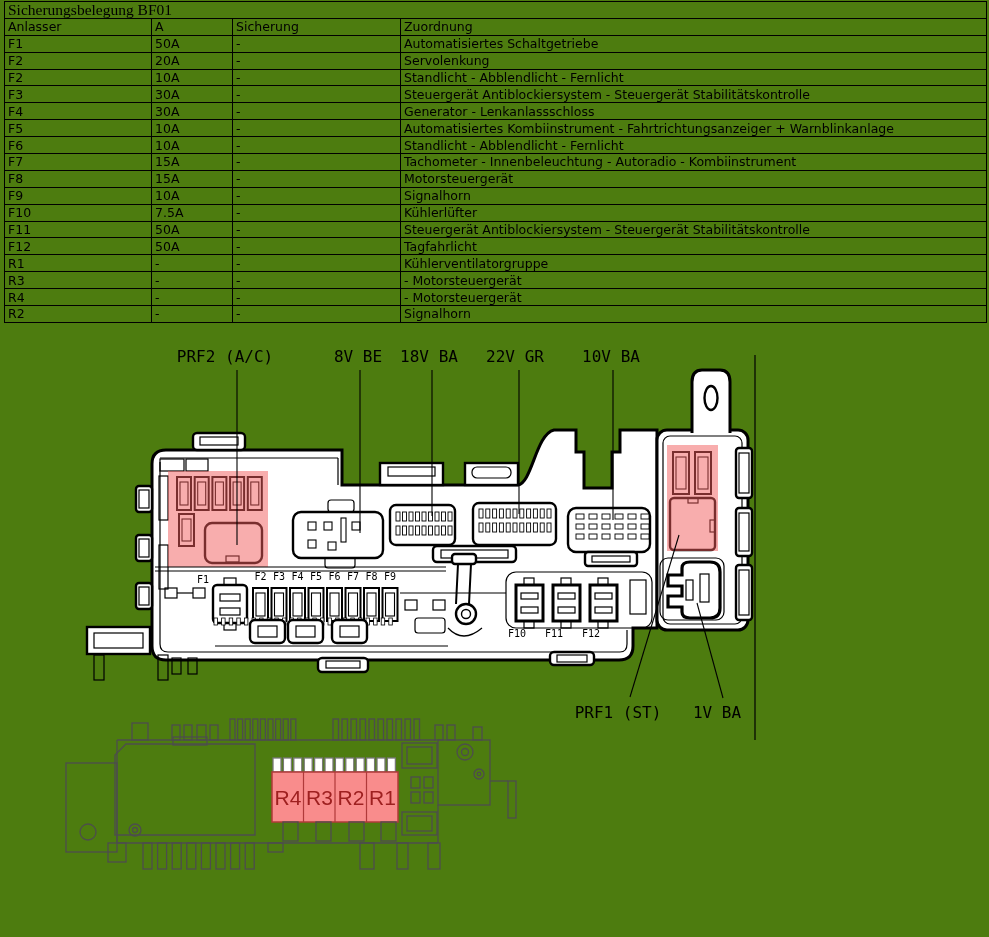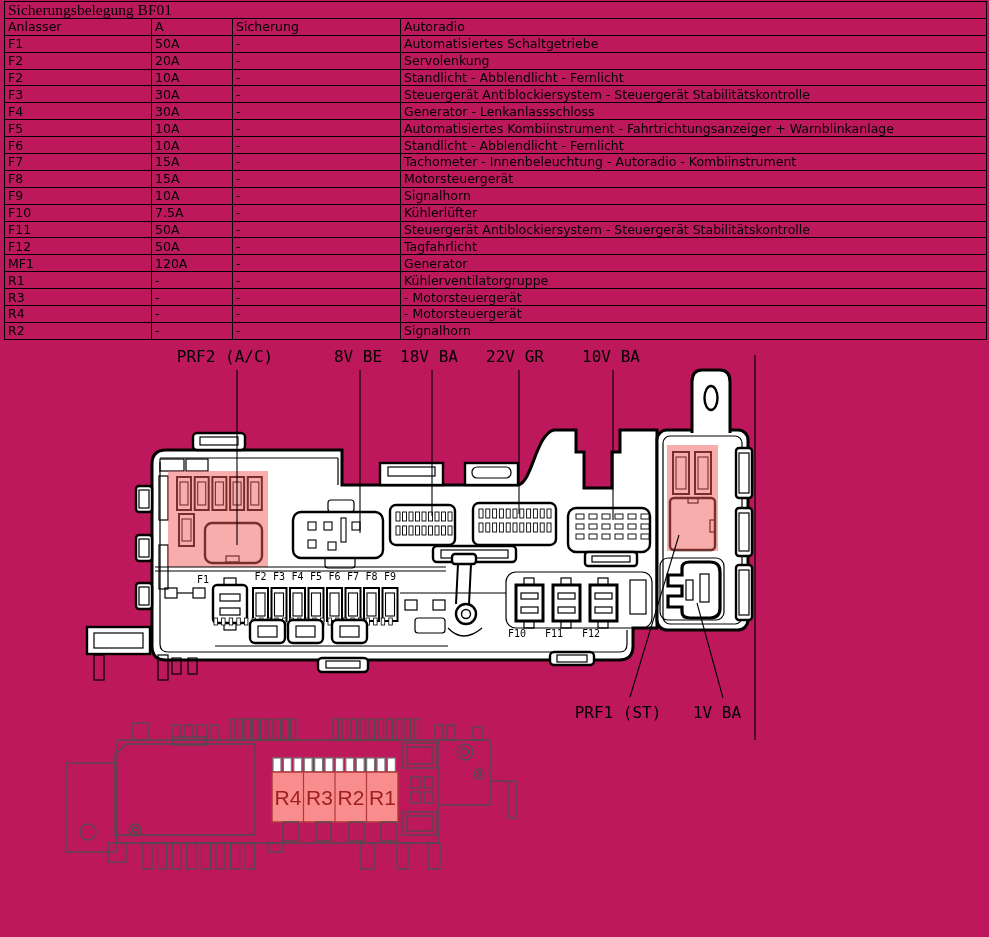--- a/index.html
+++ b/index.html
@@ -1,16 +1,16 @@
 <!DOCTYPE html>
 <html><head>
 <meta charset="utf-8">
 <style>
   html,body{margin:0;padding:0;background:#fff;}
-  .page{position:relative;width:989px;height:937px;background:#be185d;overflow:hidden;
+  .page{position:relative;width:989px;height:937px;background:#4d7c0f;overflow:hidden;
         font-family:"DejaVu Sans",sans-serif;color:#000;}
   
   table.fuse{position:absolute;left:4px;top:1px;width:983px;border-collapse:collapse;
              table-layout:fixed;font-size:12.5px;}
   table.fuse td{border:1px solid #000;height:15.9px;line-height:15px;padding:0 3px;
                 white-space:nowrap;overflow:hidden;font-weight:normal;text-align:left;}
   td.titlecell{height:30px;text-align:center;padding-left:420px;
                font-family:"Liberation Serif","DejaVu Serif",serif;
                font-weight:bold;font-size:15.5px;}
   col.c1{width:147px}col.c2{width:81px}col.c3{width:168px}col.c4{width:586px}
@@ -40,21 +40,21 @@
         <col class="c4">
       </colgroup>
     <tbody>
       <tr>
         <td colspan="4" class="titlecell">Sicherungsbelegung BF01</td>
       </tr>
       <tr id="cols-row">
           <td>Anlasser</td>
           <td>A</td>
           <td>Sicherung</td>
-          <td>Autoradio</td>
+          <td>Zuordnung</td>
         </tr>
     </tbody>
     <tbody id="table-body">
         <tr>
           <td>F1</td>
           <td>50A</td>
           <td>-</td>
           <td>Automatisiertes Schaltgetriebe</td>
         </tr>
         <tr>
@@ -121,26 +121,20 @@
           <td>F11</td>
           <td>50A</td>
           <td>-</td>
           <td>Steuergerät Antiblockiersystem - Steuergerät Stabilitätskontrolle</td>
         </tr>
         <tr>
           <td>F12</td>
           <td>50A</td>
           <td>-</td>
           <td>Tagfahrlicht</td>
-        </tr>
-        <tr>
-          <td>MF1</td>
-          <td>120A</td>
-          <td>-</td>
-          <td>Generator</td>
         </tr>
         <tr>
           <td>R1</td>
           <td>-</td>
           <td>-</td>
           <td>Kühlerventilatorgruppe</td>
         </tr>
         <tr>
           <td>R3</td>
           <td>-</td>

